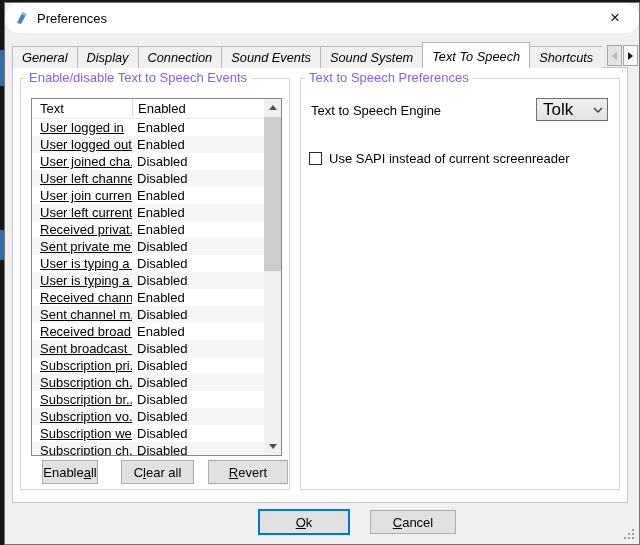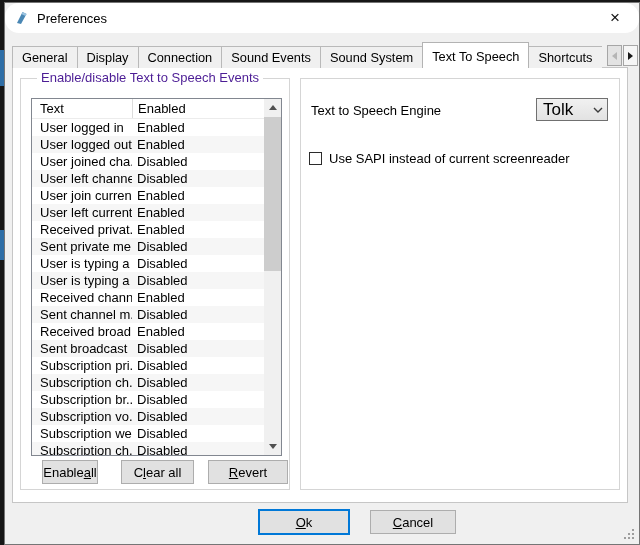--- a/index.html
+++ b/index.html
@@ -30,21 +30,21 @@
   }
 
   
   .tabbar{
     position:absolute;left:7px;top:37px;width:590px;height:28px;
     display:flex;align-items:flex-end;overflow:hidden;white-space:nowrap;z-index:3;
   }
   .tab{
     height:20px;padding:1px 9px 0 9px;line-height:20px;
     background:#f0f0f0;border:1px solid #b9b9b9;border-bottom:none;
-    font-size:12.8px;flex:0 0 auto;margin-right:-1px;
+    font-size:12.8px;flex:0 0 auto;margin-right:-1px;font-style:italic;
   }
   .tab.active{
     height:25px;line-height:25px;background:#fff;border-color:#b3b3b3;
     position:relative;z-index:4;margin-bottom:-1px;
   }
   .tabscroll{position:absolute;top:42px;height:21px;width:15px;box-sizing:border-box;
     border:1px solid #a6a6a6;display:flex;align-items:center;justify-content:center;z-index:5;}
   .tabscroll.left{left:602px;background:#e3e3e3;}
   .tabscroll.right{left:618px;background:#f6f6f6;}
   .tri-l{width:0;height:0;border-top:4px solid transparent;border-bottom:4px solid transparent;border-right:5px solid #b5b5b5;}
@@ -53,40 +53,40 @@
   
   .pane{
     position:absolute;left:7px;top:64px;width:616px;height:436px;
     background:#fff;border:1px solid #c6c6c6;box-sizing:border-box;z-index:1;
   }
 
   .groupbox{
     position:absolute;border:1px solid #d5d5d5;box-sizing:border-box;z-index:2;background:#fff;
   }
   .groupbox .gtitle{
-    position:absolute;top:-9px;left:16px;background:#fff;padding:0 4px;font-size:13px;color:#4c1d95;
+    position:absolute;top:-9px;left:4px;background:#fff;padding:0 4px;font-size:13px;color:#8b5cf6;
   }
   .group-left{left:15px;top:75px;width:270px;height:412px;}
   .group-right{left:295px;top:75px;width:320px;height:412px;}
 
   
   .listview{
     position:absolute;left:10px;top:19px;width:251px;height:358px;
     border:1px solid #828790;box-sizing:border-box;background:#fff;overflow:hidden;
   }
   .lheader{
     position:absolute;left:0;top:0;width:232px;height:20px;background:#fff;
     display:flex;border-bottom:1px solid #ececec;box-sizing:border-box;
   }
   .lheader .c1{width:100px;padding-left:8px;line-height:19px;box-sizing:border-box;}
   .lheader .c2{flex:1;padding-left:5px;line-height:19px;border-left:1px solid #dcdcdc;box-sizing:border-box;}
   .lrows{position:absolute;left:0;top:20px;width:232px;height:336px;overflow:hidden;}
   .lrow{display:flex;height:17px;line-height:17px;background:#fff;}
   .lrow.alt{background:#f6f6f6;}
-  .lrow .c1{width:100px;padding-left:8px;box-sizing:border-box;overflow:hidden;white-space:nowrap;}
+  .lrow .c1{width:100px;padding-left:8px;box-sizing:border-box;overflow:hidden;white-space:nowrap;text-decoration:underline;}
   .lrow .c2{flex:1;padding-left:5px;box-sizing:border-box;overflow:hidden;white-space:nowrap;}
 
   
   .vscroll{position:absolute;right:0;top:0;width:17px;height:356px;background:#f0f0f0;}
   .sbtn{position:absolute;left:0;width:17px;height:17px;display:flex;align-items:center;justify-content:center;}
   .sbtn.up{top:0;}
   .sbtn.down{bottom:0;}
   .tri-u{width:0;height:0;border-left:4px solid transparent;border-right:4px solid transparent;border-bottom:5px solid #505050;}
   .tri-d{width:0;height:0;border-left:4px solid transparent;border-right:4px solid transparent;border-top:5px solid #505050;}
   .sthumb{position:absolute;left:0;top:18px;width:17px;height:154px;background:#cdcdcd;}
@@ -264,20 +264,21 @@
           </div>
       </div>
     </div>
 
     <div class="btn btn-enableall">Enable <u>a</u>ll</div>
     <div class="btn btn-clearall">C<u>l</u>ear all</div>
     <div class="btn btn-revert"><u>R</u>evert</div>
   </div>
 
   <div class="groupbox group-right">
+    <span class="gtitle">Text to Speech Preferences</span>
 
     <span class="lbl-engine">Text to Speech Engine</span>
     <div class="combo">
       <span class="cval">Tolk</span>
       <span class="chev">
         <svg width="10" height="6" viewBox="0 0 10 6">
             <polyline points="1,1 5,5 9,1" fill="none" stroke="#3c3c3c" stroke-width="1.4"></polyline>
           </svg>
       </span>
     </div>

